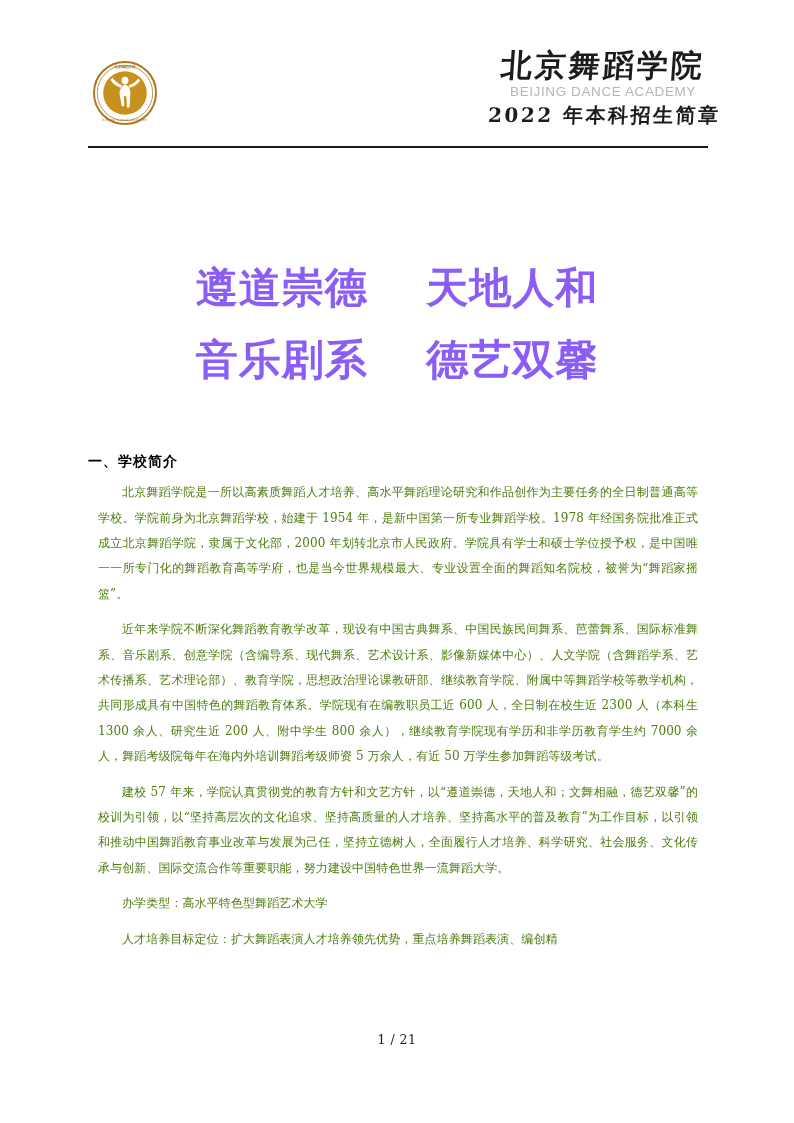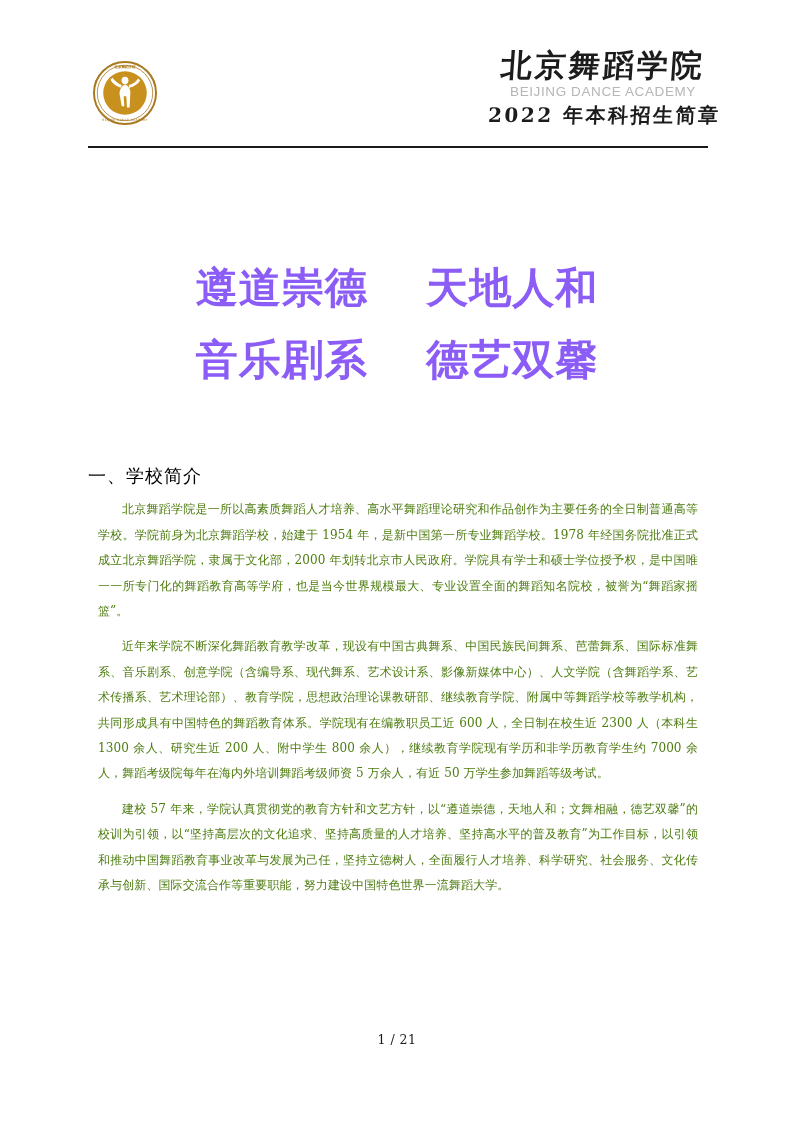--- a/index.html
+++ b/index.html
@@ -109,25 +109,25 @@
   
   .content {
     position: absolute;
     left: 88px;
     top: 452px;
     width: 620px;
   }
 
   .section-heading {
     font-family: "DejaVu Serif", "Liberation Serif", serif;
-    font-size: 18px;
-    font-weight: 400;
+    font-size: 14px;
+    font-weight: 700;
     letter-spacing: 1px;
     color: #000;
-    margin: 12px 0 10px 0;
+    margin: 0 0 10px 0;
     line-height: 1.3;
   }
 
   p.body-par {
     margin: 10px;
     font-family: "DejaVu Serif", "Liberation Serif", serif;
     font-size: 12px;
     line-height: 25.4px;
     text-align: justify;
     text-justify: inter-character;
@@ -198,18 +198,20 @@
   <div class="content">
 
     <h2 class="section-heading">一、学校简介</h2>
 
     <p class="body-par">北京舞蹈学院是一所以高素质舞蹈人才培养、高水平舞蹈理论研究和作品创作为主要任务的全日制普通高等学校。学院前身为北京舞蹈学校，始建于 1954 年，是新中国第一所专业舞蹈学校。1978 年经国务院批准正式成立北京舞蹈学院，隶属于文化部，2000 年划转北京市人民政府。学院具有学士和硕士学位授予权，是中国唯一一所专门化的舞蹈教育高等学府，也是当今世界规模最大、专业设置全面的舞蹈知名院校，被誉为“舞蹈家摇篮”。</p>
 
     <p class="body-par">近年来学院不断深化舞蹈教育教学改革，现设有中国古典舞系、中国民族民间舞系、芭蕾舞系、国际标准舞系、音乐剧系、创意学院（含编导系、现代舞系、艺术设计系、影像新媒体中心）、人文学院（含舞蹈学系、艺术传播系、艺术理论部）、教育学院，思想政治理论课教研部、继续教育学院、附属中等舞蹈学校等教学机构，共同形成具有中国特色的舞蹈教育体系。学院现有在编教职员工近 600 人，全日制在校生近 2300 人（本科生 1300 余人、研究生近 200 人、附中学生 800 余人），继续教育学院现有学历和非学历教育学生约 7000 余人，舞蹈考级院每年在海内外培训舞蹈考级师资 5 万余人，有近 50 万学生参加舞蹈等级考试。</p>
 
     <p class="body-par">建校 57 年来，学院认真贯彻党的教育方针和文艺方针，以“遵道崇德，天地人和；文舞相融，德艺双馨”的校训为引领，以“坚持高层次的文化追求、坚持高质量的人才培养、坚持高水平的普及教育”为工作目标，以引领和推动中国舞蹈教育事业改革与发展为己任，坚持立德树人，全面履行人才培养、科学研究、社会服务、文化传承与创新、国际交流合作等重要职能，努力建设中国特色世界一流舞蹈大学。</p>
 
-
+    <p class="body-par last-line-block">办学类型：高水平特色型舞蹈艺术大学</p>
+
+    <p class="body-par last-line-block">人才培养目标定位：扩大舞蹈表演人才培养领先优势，重点培养舞蹈表演、编创精</p>
   </div>
 
   <div class="page-footer">1 / 21</div>
 
 </div>
 
 </body></html>

